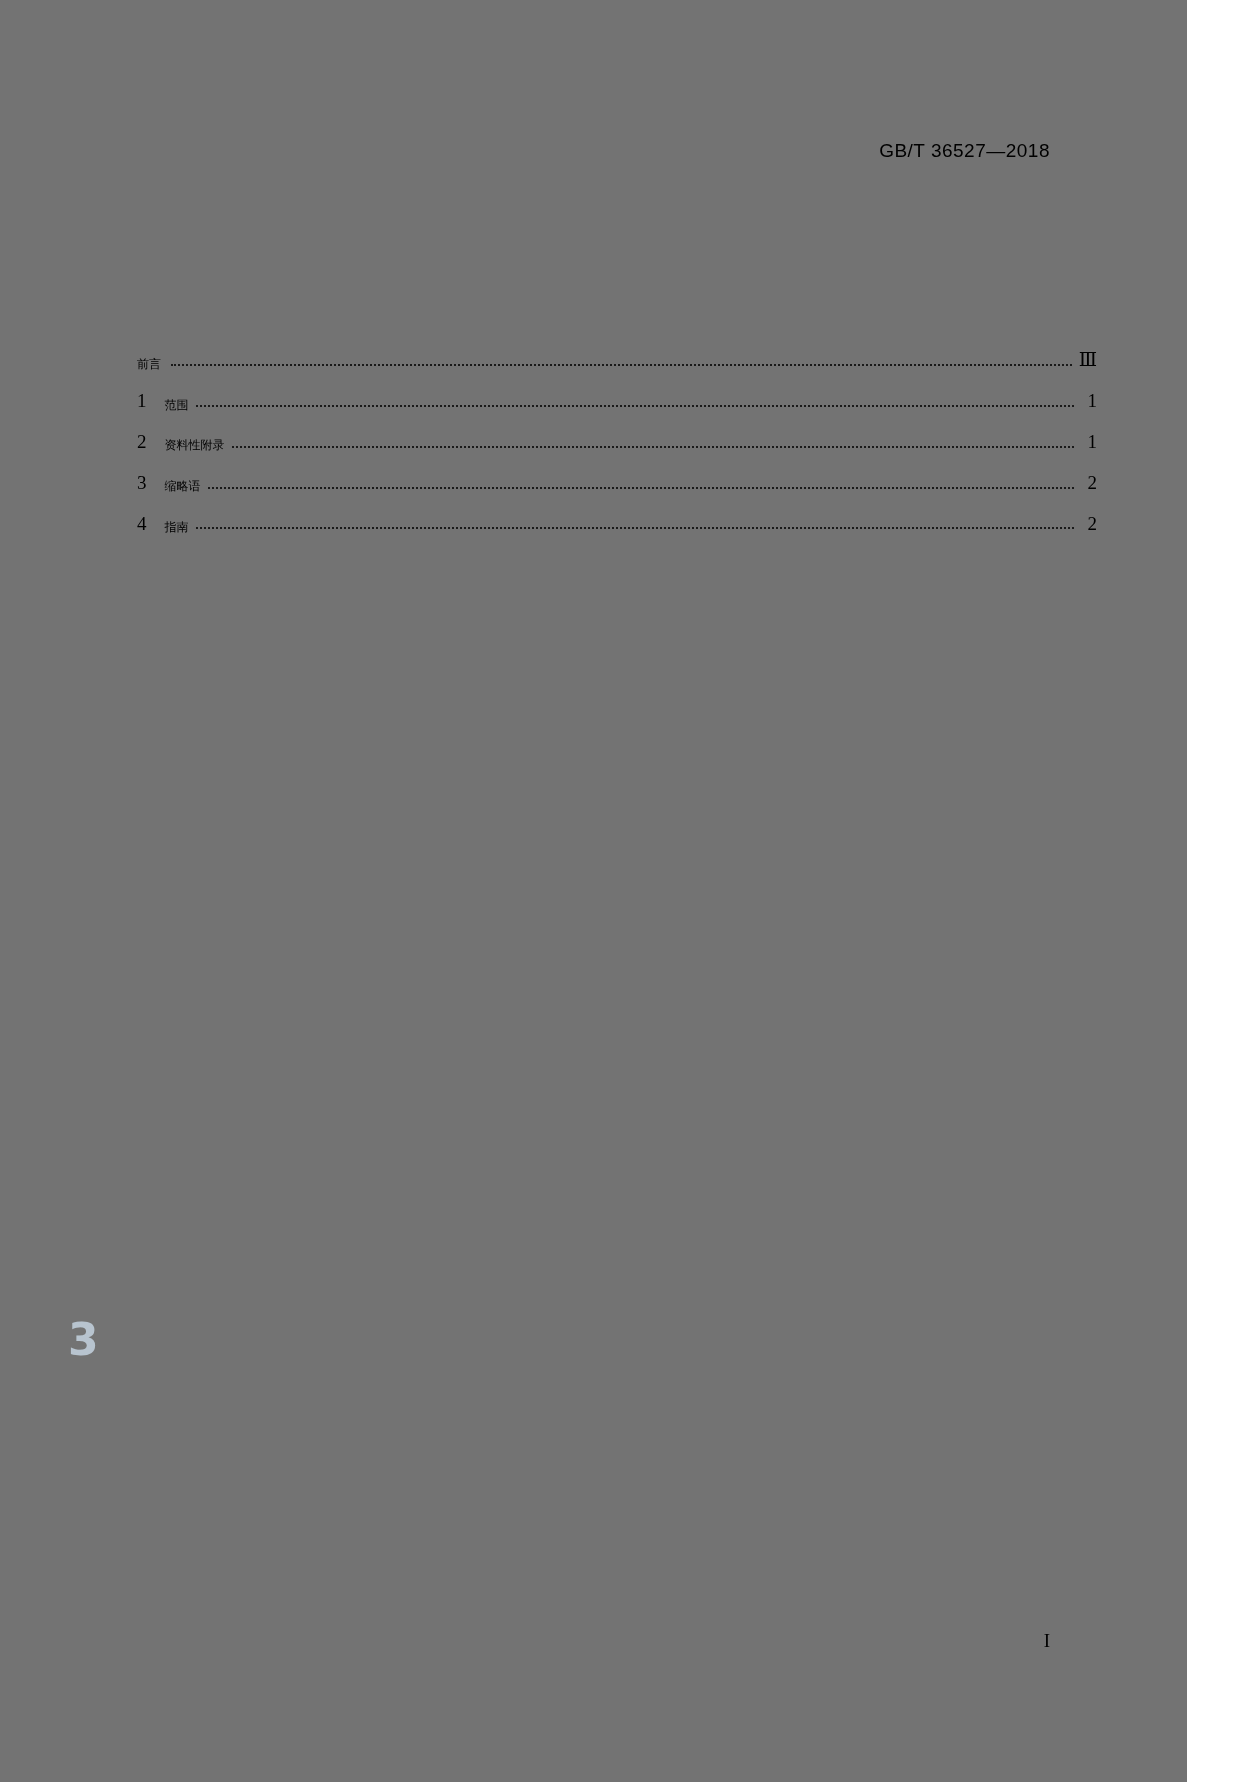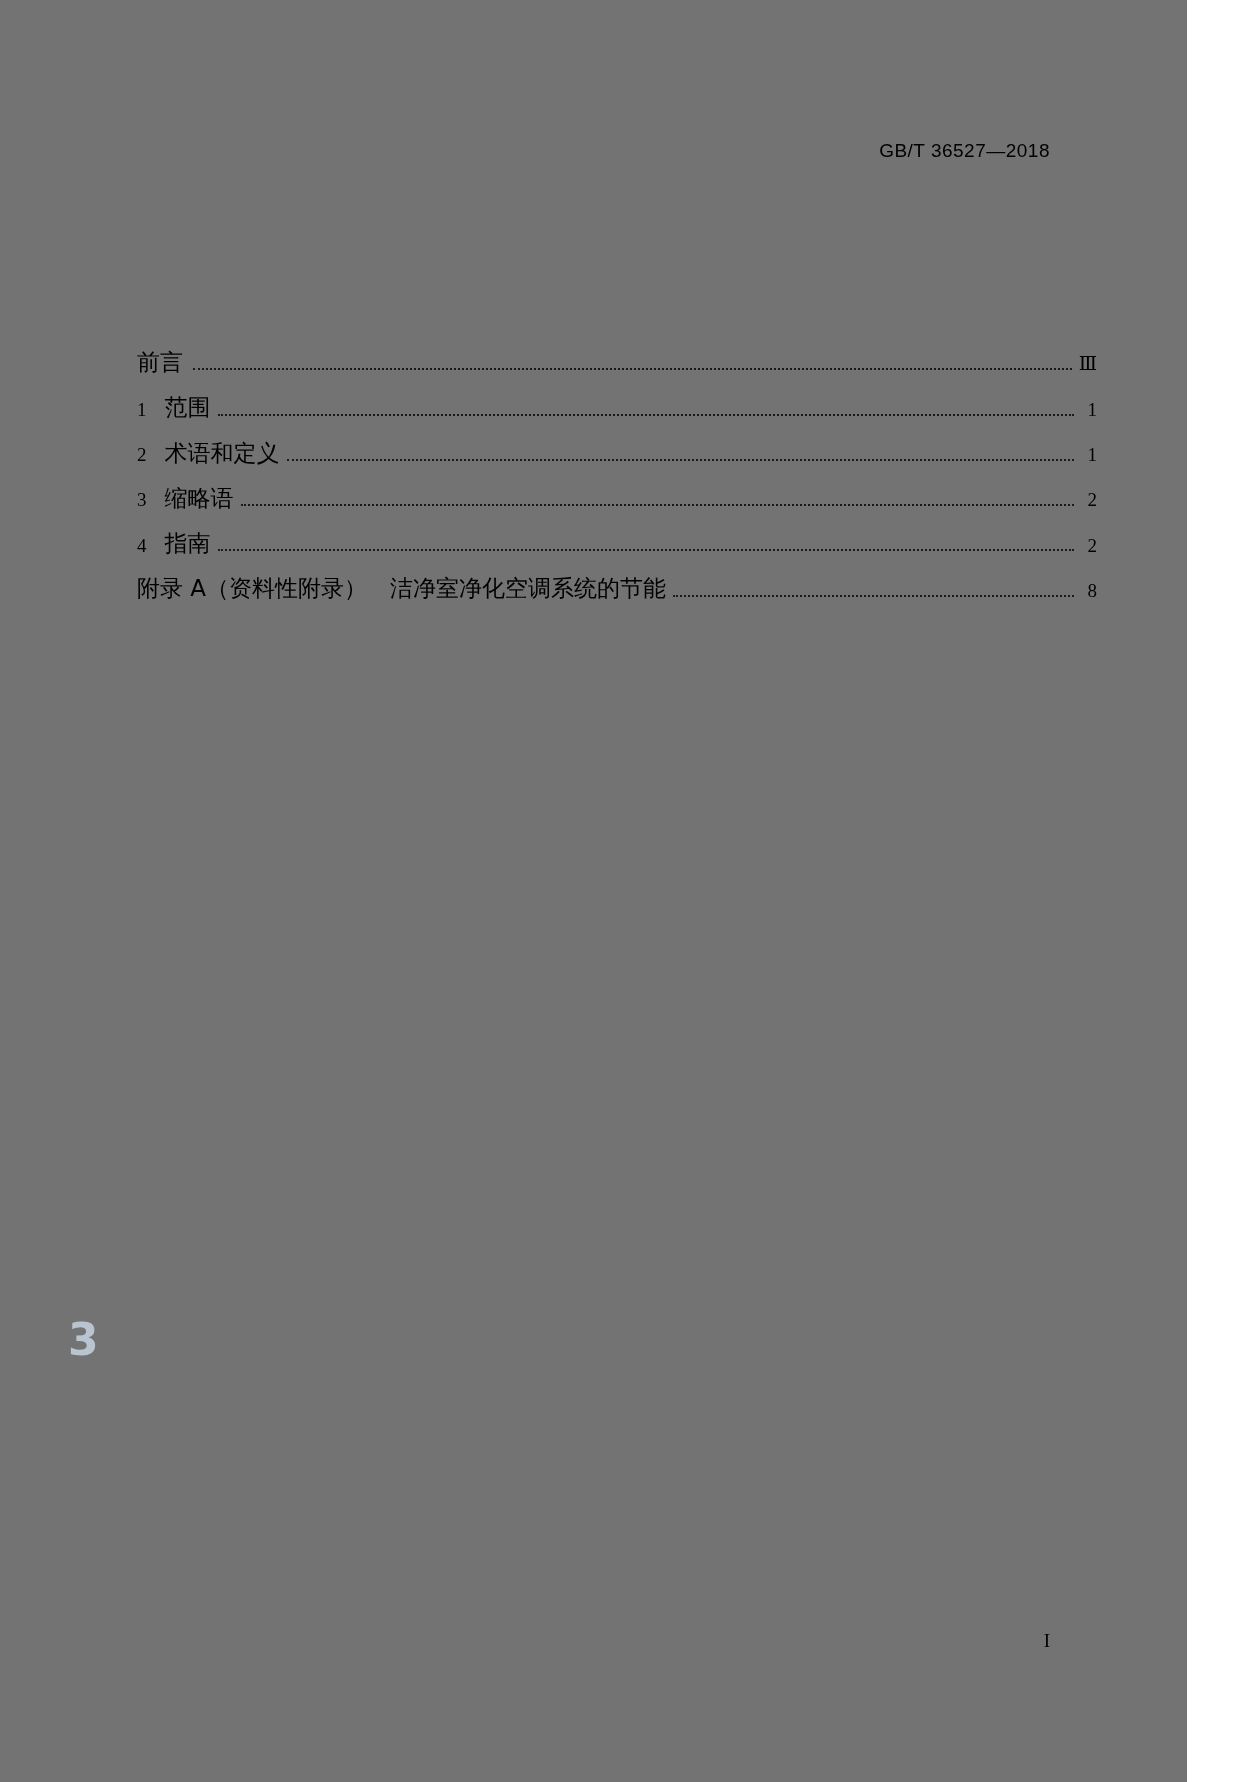--- a/index.html
+++ b/index.html
@@ -57,21 +57,21 @@
   }
   .toc-num {
     flex: 0 0 auto;
     white-space: pre;
     font-family: "Liberation Serif", "DejaVu Serif", serif;
     font-size: 19px;
   }
   .toc-label {
     flex: 0 0 auto;
     white-space: pre;
-    font-size: 23px;
+    font-size: 12px;
   }
   .toc-dots {
     flex: 1 1 auto;
     margin: 0 7px 5px 7px;
     border-bottom: 2px dotted #1a1a1a;
     height: 1px;
     min-width: 20px;
   }
   .toc-page {
     flex: 0 0 auto;
@@ -123,44 +123,39 @@
 
     <div class="toc-entry">
       <span class="toc-num">1</span>
       <span class="toc-label" style="margin-left:18px">范围</span>
       <span class="toc-dots"></span>
       <span class="toc-page">1</span>
     </div>
 
     <div class="toc-entry">
       <span class="toc-num">2</span>
-      <span class="toc-label" style="margin-left:18px">术语和定义</span>
+      <span class="toc-label" style="margin-left:18px">资料性附录</span>
       <span class="toc-dots"></span>
       <span class="toc-page">1</span>
     </div>
 
     <div class="toc-entry">
       <span class="toc-num">3</span>
       <span class="toc-label" style="margin-left:18px">缩略语</span>
       <span class="toc-dots"></span>
       <span class="toc-page">2</span>
     </div>
 
     <div class="toc-entry">
       <span class="toc-num">4</span>
       <span class="toc-label" style="margin-left:18px">指南</span>
       <span class="toc-dots"></span>
       <span class="toc-page">2</span>
     </div>
 
-    <div class="toc-entry">
-      <span class="toc-label">附录 A（资料性附录）　洁净室净化空调系统的节能</span>
-      <span class="toc-dots"></span>
-      <span class="toc-page">8</span>
-    </div>
 
   </div>
 
   <div class="watermark">3</div>
 
   <div class="page-number">I</div>
 
 </div>
 
 </body></html>

